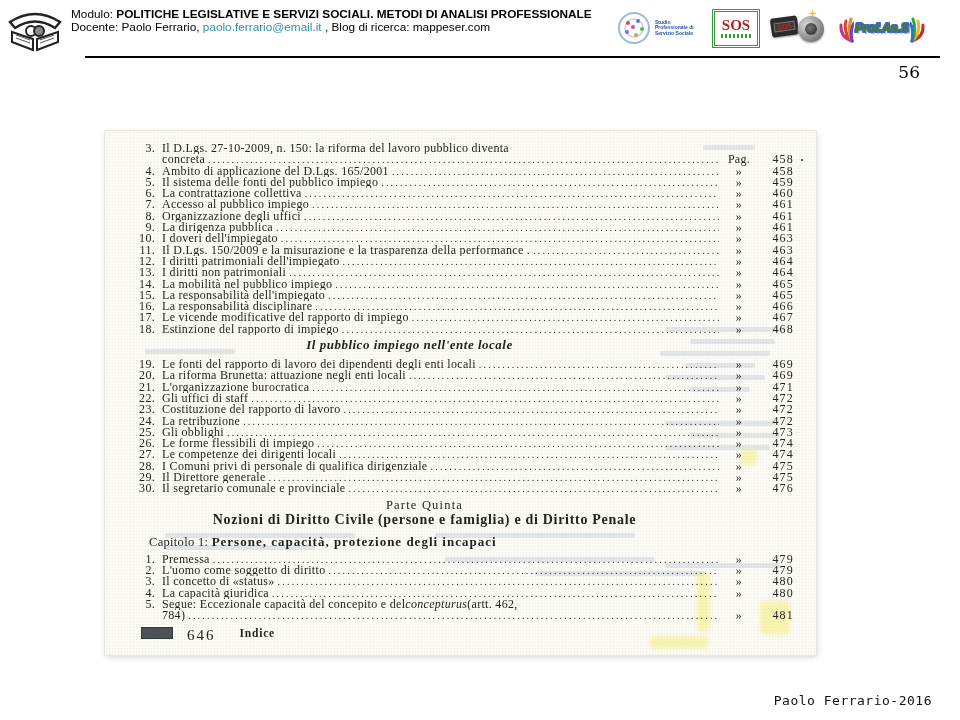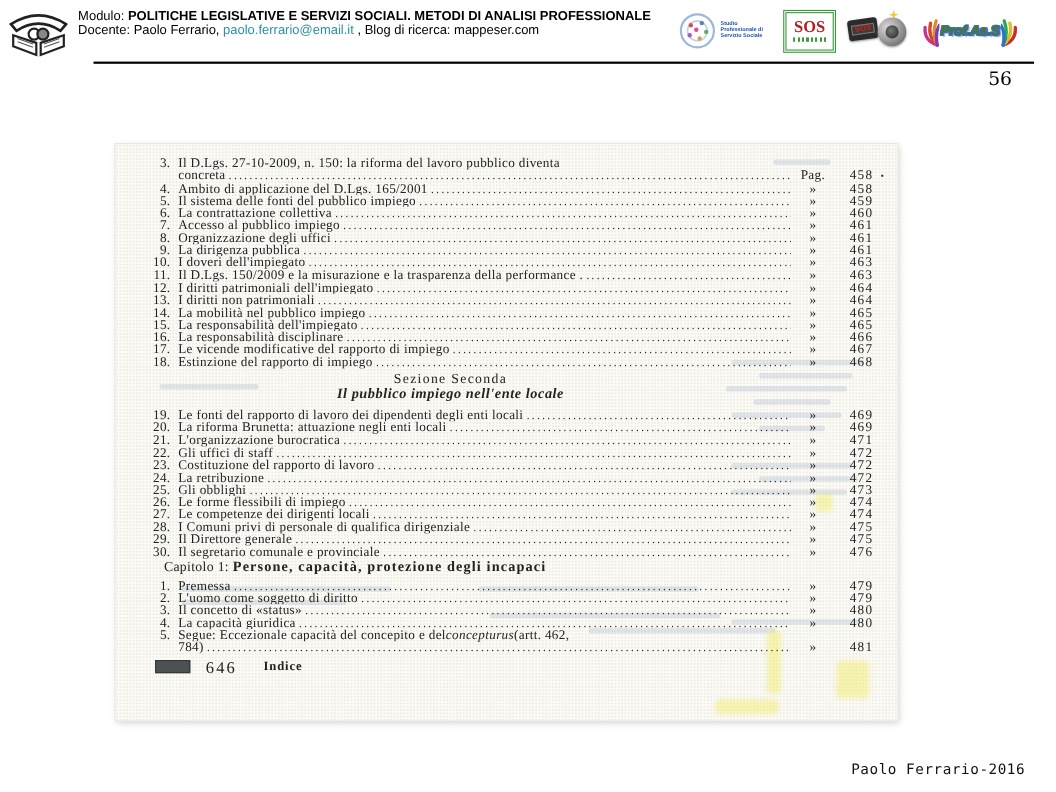--- a/index.html
+++ b/index.html
@@ -328,21 +328,20 @@
     <i class="ti"></i>
     <span class="t2"></span>
     <span class="dots">............................................................................................................................................................................................................................</span>
     <span class="mk">»</span>
     <span class="pg">468</span>
     <span class="blt"></span>
   </div>
         </div>
 
       <div class="sec">
-        <div class="sec-t">Sezione Seconda</div>
         <div class="sec-s">Il pubblico impiego nell'ente locale</div>
       </div>
 
       <div class="rows">
           <div class="trow">
     <span class="num">19.</span>
     <span class="t1">Le fonti del rapporto di lavoro dei dipendenti degli enti locali</span>
     <i class="ti"></i>
     <span class="t2"></span>
     <span class="dots">............................................................................................................................................................................................................................</span>
@@ -455,20 +454,24 @@
     <span class="t1">Il segretario comunale e provinciale</span>
     <i class="ti"></i>
     <span class="t2"></span>
     <span class="dots">............................................................................................................................................................................................................................</span>
     <span class="mk">»</span>
     <span class="pg">476</span>
     <span class="blt"></span>
   </div>
         </div>
 
+      <div class="sec parte">
+        <div class="sec-t">Parte Quinta</div>
+        <div class="sec-s">Nozioni di Diritto Civile (persone e famiglia) e di Diritto Penale</div>
+      </div>
 
       <div class="chap">
         <span>Capitolo 1:</span>
         <b>Persone, capacità, protezione degli incapaci</b>
       </div>
 
       <div class="rows">
           <div class="trow">
     <span class="num">1.</span>
     <span class="t1">Premessa</span>

